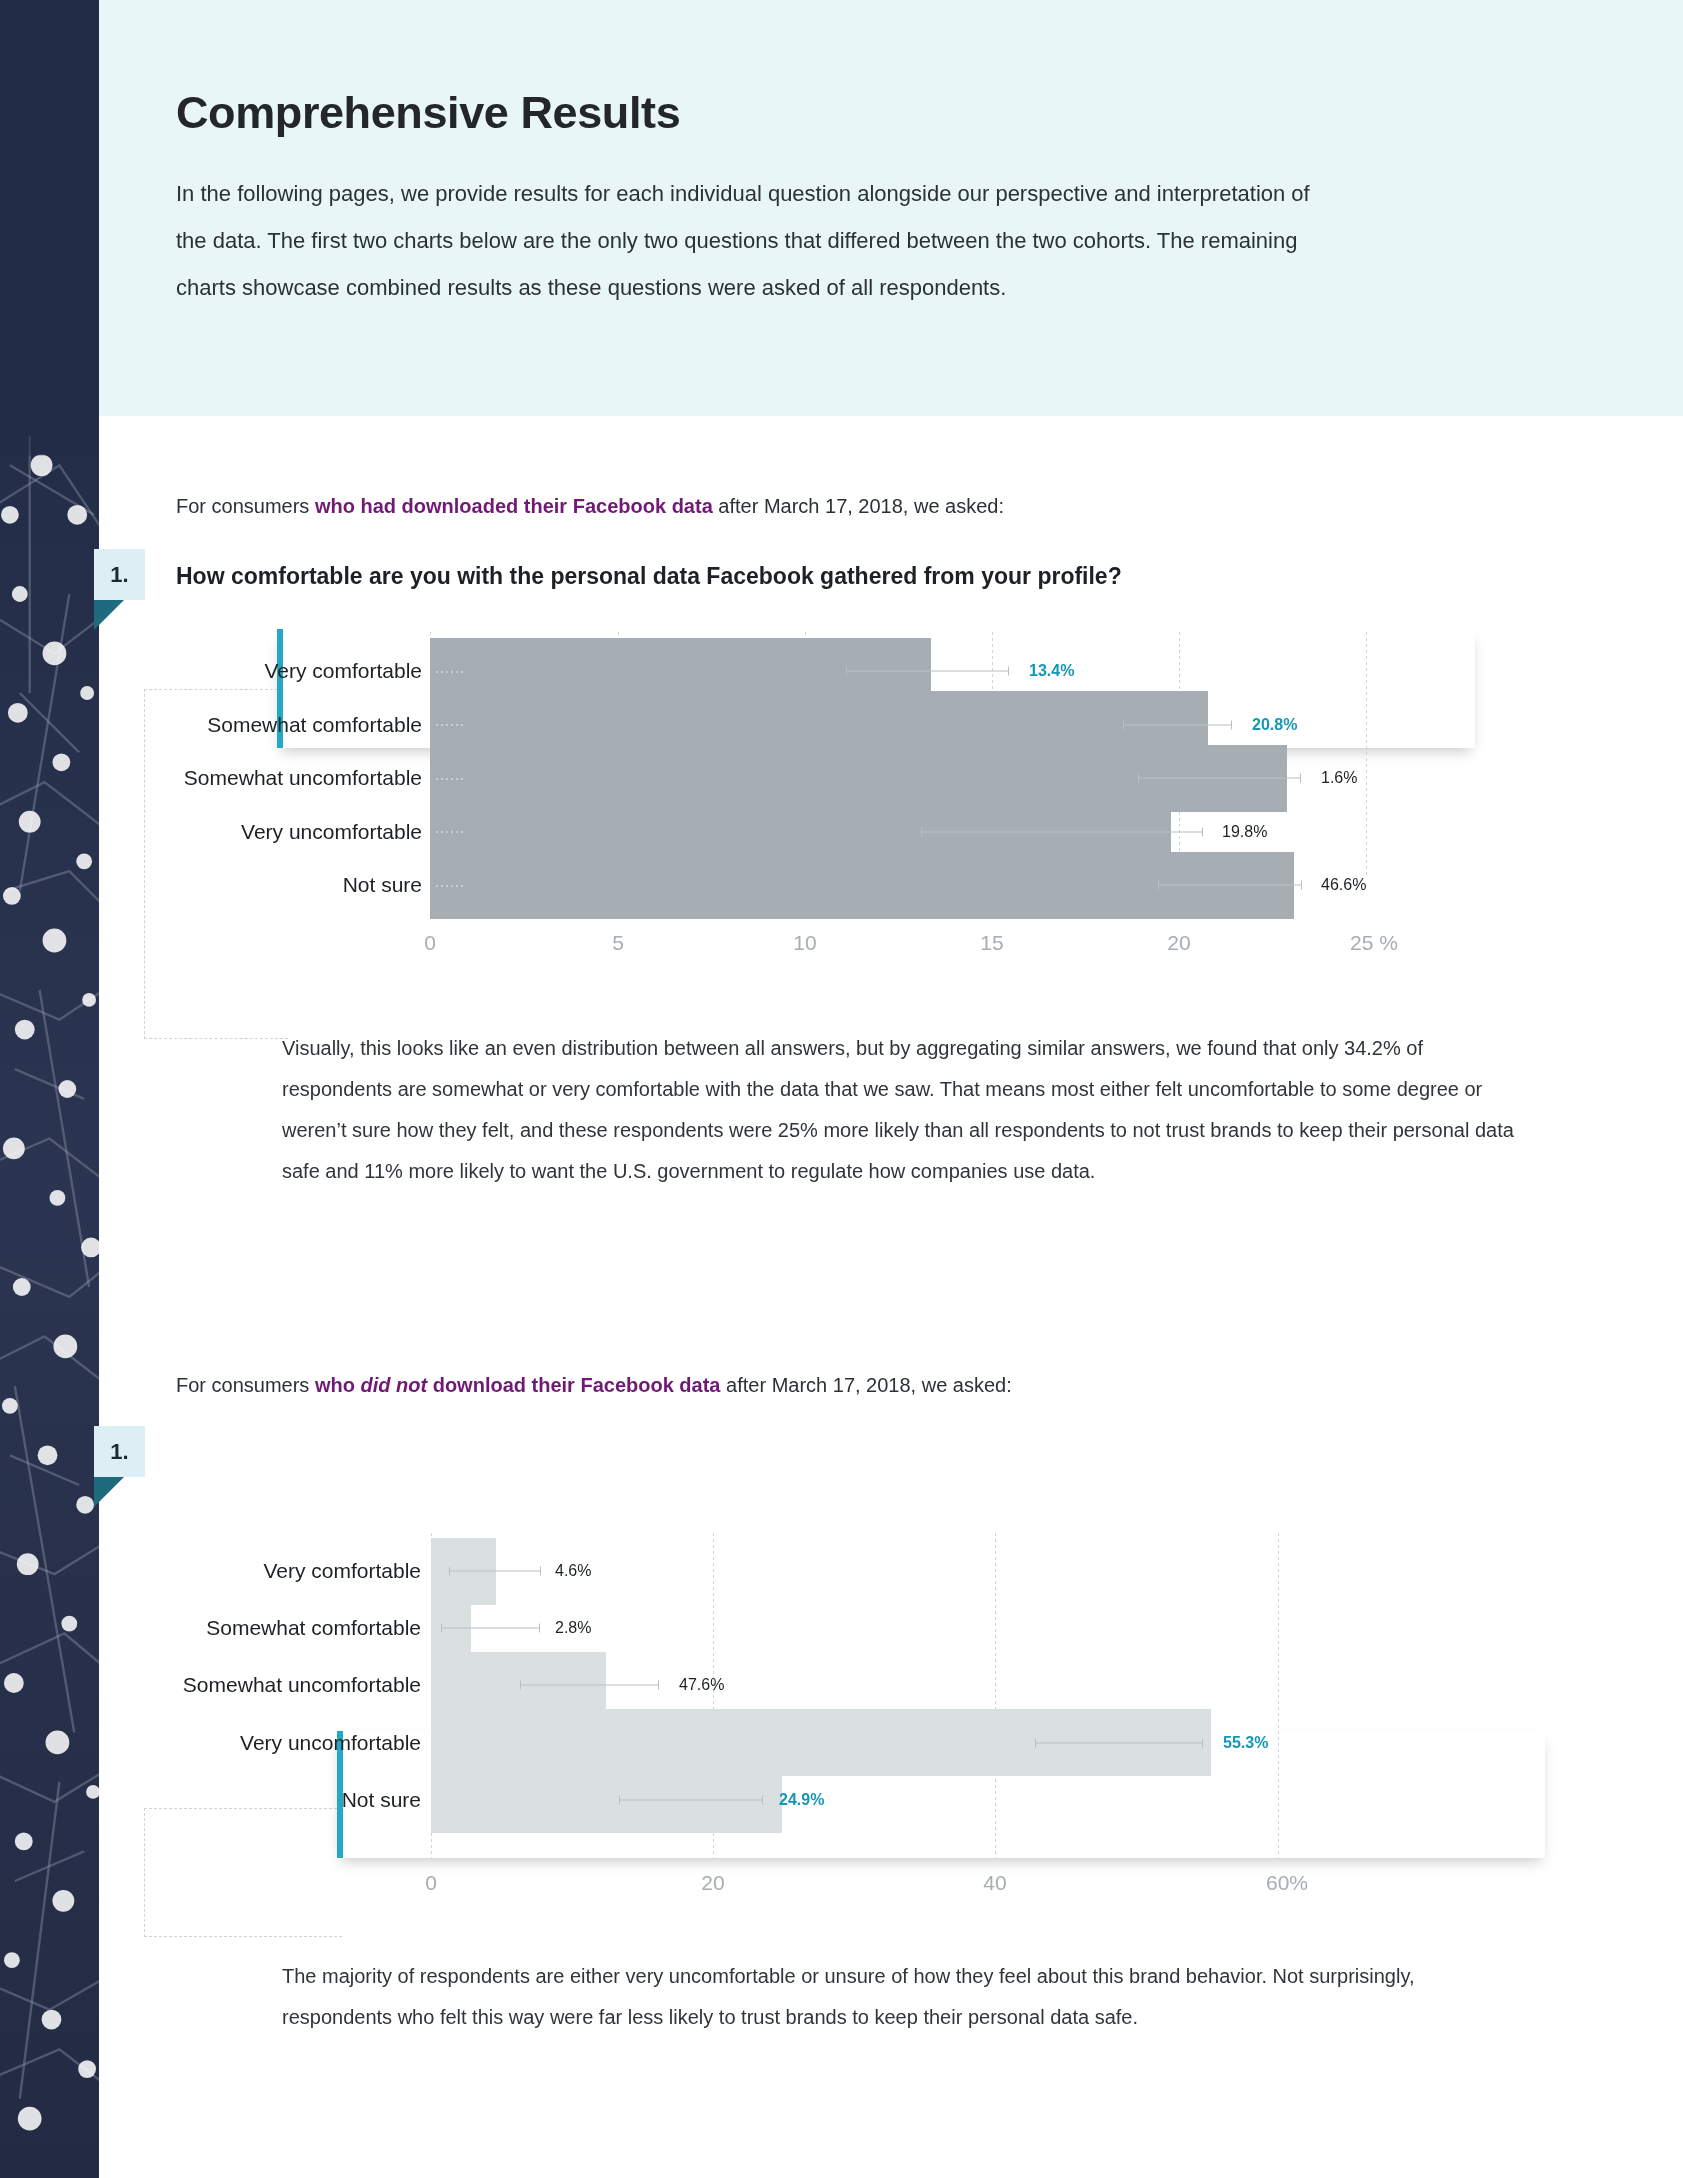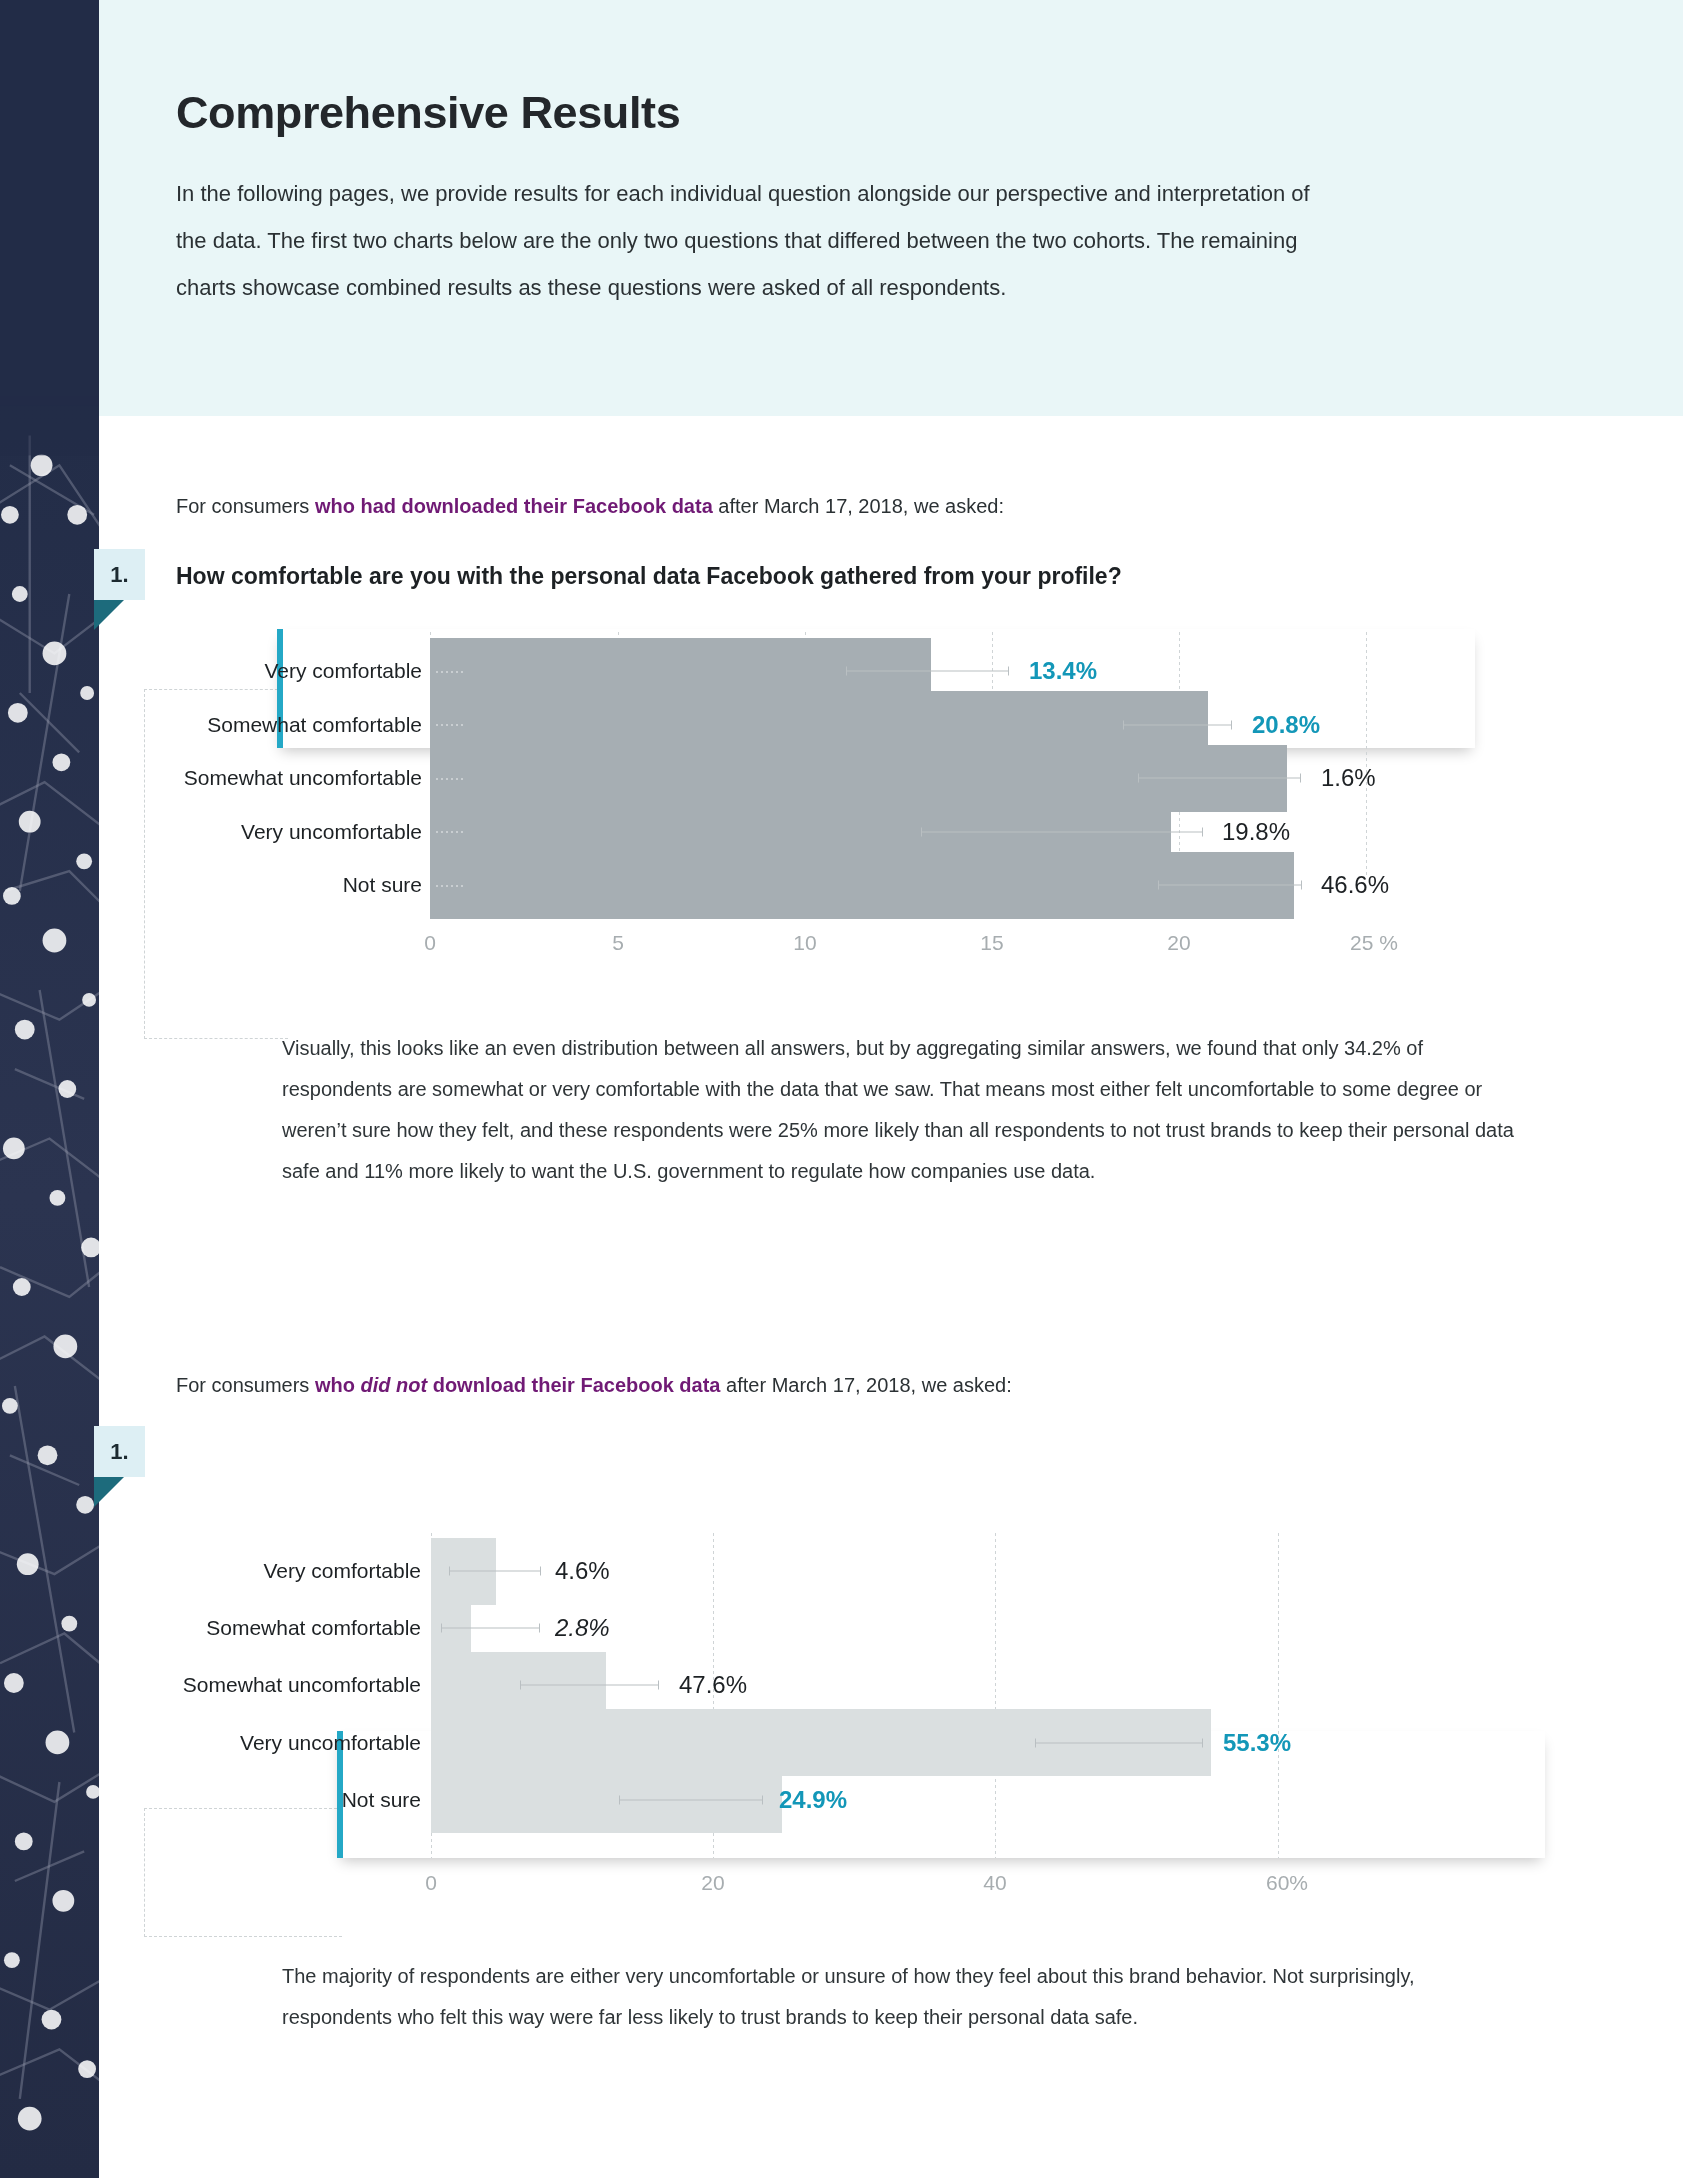--- a/index.html
+++ b/index.html
@@ -94,21 +94,21 @@
     position: absolute; height: 1px; background: #b9bfc2;
     transform: translateY(-50%);
   }
   .leader::before, .leader::after {
     content: ""; position: absolute; top: -4px;
     width: 1px; height: 9px; background: #b9bfc2;
   }
   .leader::before { left: 0; }
   .leader::after { right: 0; }
   .val-label {
-    position: absolute; font-size: 24px; white-space: nowrap;
+    position: absolute; font-size: 16px; white-space: nowrap;
     transform: translateY(-50%);
   }
   .val-label.plain { color: #1d2124; font-weight: 400; }
   .val-label.hi { color: #1397b8; font-weight: 700; }
 
   .gridline {
     position: absolute; width: 1px;
     background-image: linear-gradient(180deg,#cfd4d6 50%, transparent 50%);
     background-size: 1px 6px;
   }
@@ -309,21 +309,21 @@
     <div class="gridline" style="left:941px; top:18px; height:325px;"></div>
 
     <div class="cat-label" style="top:56px; right:1124px; width:297px;">Very comfortable</div>
     <div class="bar c2" style="left:94px; top:23px; width:65px; height:67px;"></div>
     <div class="leader" style="left:112px; top:56px; width:92px;"></div>
     <div class="val-label plain" style="left:218px; top:56px;">4.6%</div>
 
     <div class="cat-label" style="top:113px; right:1124px; width:327px;">Somewhat comfortable</div>
     <div class="bar c2" style="left:94px; top:79px; width:40px; height:67px;"></div>
     <div class="leader" style="left:104px; top:113px; width:99px;"></div>
-    <div class="val-label plain" style="left:218px; top:113px;font-style:italic;">2.8%</div>
+    <div class="val-label plain" style="left:218px; top:113px;">2.8%</div>
 
     <div class="cat-label" style="top:170px; right:1124px; width:356px;">Somewhat uncomfortable</div>
     <div class="bar c2" style="left:94px; top:137px; width:175px; height:67px;"></div>
     <div class="leader" style="left:183px; top:170px; width:139px;"></div>
     <div class="val-label plain" style="left:342px; top:170px;">47.6%</div>
 
     <div class="cat-label" style="top:228px; right:1124px; width:327px;">Very uncomfortable</div>
     <div class="bar c2" style="left:94px; top:194px; width:780px; height:67px;"></div>
     <div class="leader" style="left:698px; top:228px; width:168px;"></div>
     <div class="val-label hi" style="left:886px; top:228px;">55.3%</div>

